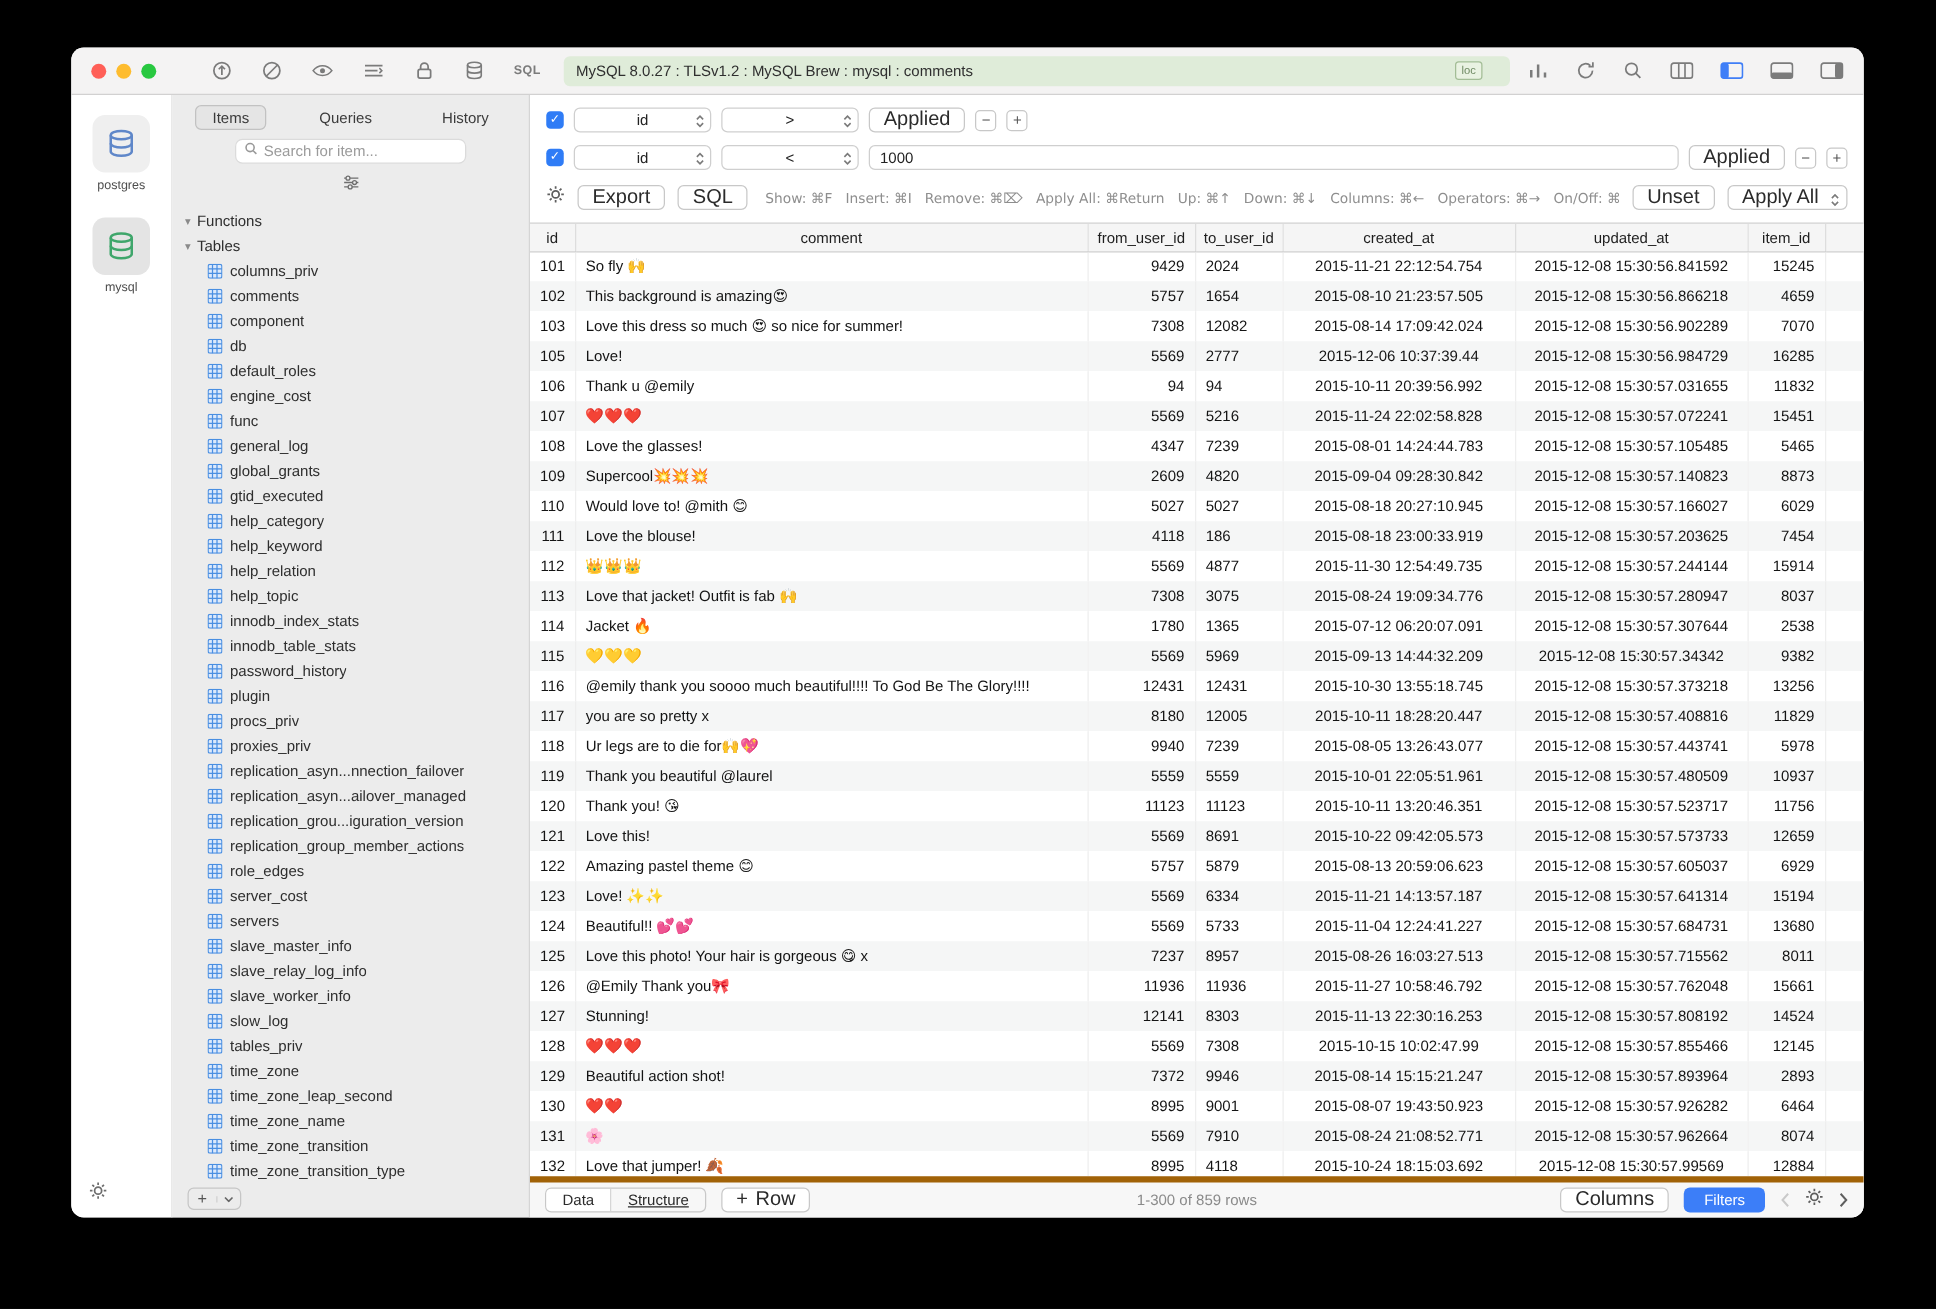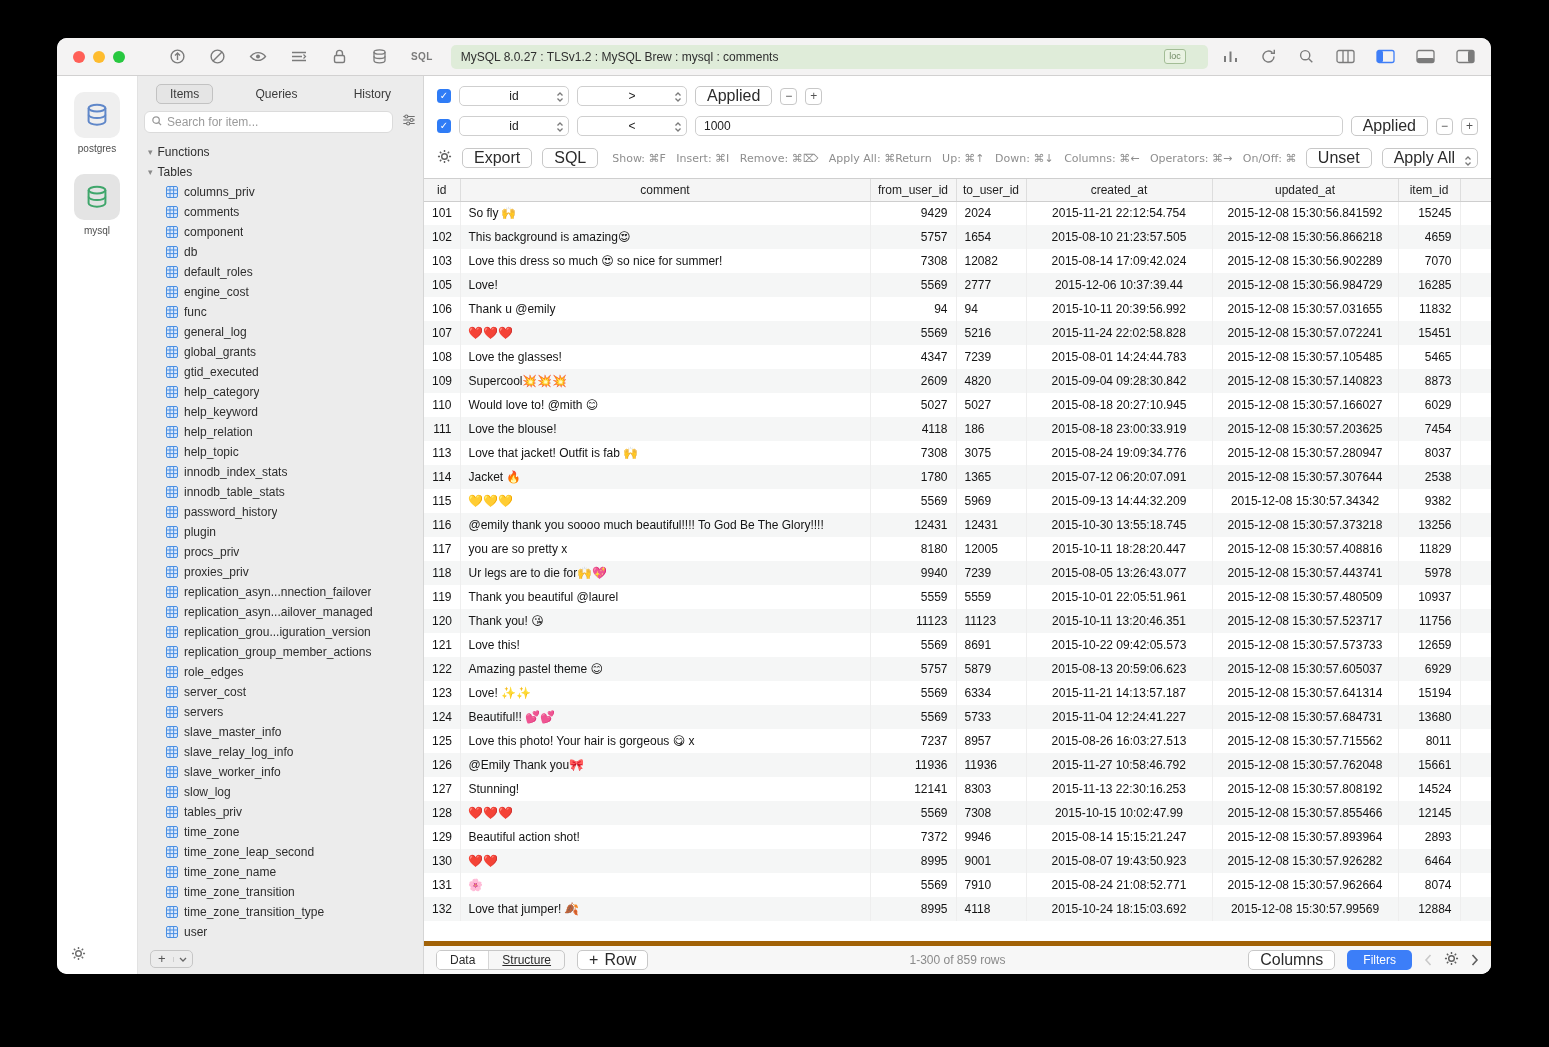--- a/index.html
+++ b/index.html
@@ -27,21 +27,21 @@
   .conn-item { display:flex; flex-direction:column; align-items:center; gap:5px; cursor:default; }
   .conn-tile { width:46px; height:46px; border-radius:10px; background:#efefef; display:flex; align-items:center; justify-content:center; }
   .conn-tile.selected { background:#e4e4e4; }
   .conn-label { font-size:10px; color:#4e4e4e; }
   .conn-gear { position:absolute; left:14px; bottom:9px; color:#6e6e6e; }
 
   .sidebar { width:286px; flex:0 0 286px; background:#ececec; border-right:1px solid #d5d5d5; display:flex; flex-direction:column; min-height:0; }
   .sidebar-tabs { display:flex; align-items:center; justify-content:space-between; padding:8px 18px 7px; font-size:12px; color:#3b3b3b; }
   .sidebar-tab { padding:2px 13px; border:1px solid transparent; border-radius:5px; }
   .sidebar-tab.active { border-color:#c2c2c2; background:#e5e5e5; }
-  .search-row { display:flex; align-items:center; gap:8px; padding:0 6px; }
+  .search-row { display:flex; align-items:center; gap:8px; padding:0 22px;flex-direction:column; }
   .search-box { flex:1; height:22px; background:#fff; border:1px solid #dbdbdb; border-radius:6px; display:flex; align-items:center; gap:4px; padding:0 6px; }
   .search-box input { border:none; outline:none; background:transparent; flex:1; font-size:12px; color:#333; font-family:inherit; }
   .search-box input::placeholder { color:#9b9b9b; }
   .tree { flex:1; min-height:0; overflow:hidden; padding-top:9px; font-size:12px; color:#2e2e2e; }
   .tree-group { display:flex; align-items:center; gap:5px; height:20px; padding-left:10px; }
   .disclosure { font-size:9px; color:#8a8a8a; }
   .tree-item { display:flex; align-items:center; gap:6px; height:20px; padding-left:28px; }
   .tbl-icon { display:flex; flex:0 0 12px; }
   .tree-label { white-space:nowrap; overflow:hidden; text-overflow:ellipsis; }
   .sidebar-bottom { height:30px; flex:0 0 30px; display:flex; align-items:center; padding-left:12px; }
@@ -791,20 +791,30 @@
                   <td class="al-right">111</td>
                   <td class="al-left">Love the blouse!</td>
                   <td class="al-right">4118</td>
                   <td class="al-left">186</td>
                   <td class="al-center">2015-08-18 23:00:33.919</td>
                   <td class="al-center">2015-12-08 15:30:57.203625</td>
                   <td class="al-right">7454</td>
                   <td class="al-left"></td>
                 </tr>
                 <tr>
+                  <td class="al-right">112</td>
+                  <td class="al-left">👑👑👑</td>
+                  <td class="al-right">5569</td>
+                  <td class="al-left">4877</td>
+                  <td class="al-center">2015-11-30 12:54:49.735</td>
+                  <td class="al-center">2015-12-08 15:30:57.244144</td>
+                  <td class="al-right">15914</td>
+                  <td class="al-left"></td>
+                </tr>
+                <tr>
                   <td class="al-right">113</td>
                   <td class="al-left">Love that jacket! Outfit is fab 🙌</td>
                   <td class="al-right">7308</td>
                   <td class="al-left">3075</td>
                   <td class="al-center">2015-08-24 19:09:34.776</td>
                   <td class="al-center">2015-12-08 15:30:57.280947</td>
                   <td class="al-right">8037</td>
                   <td class="al-left"></td>
                 </tr>
                 <tr>

